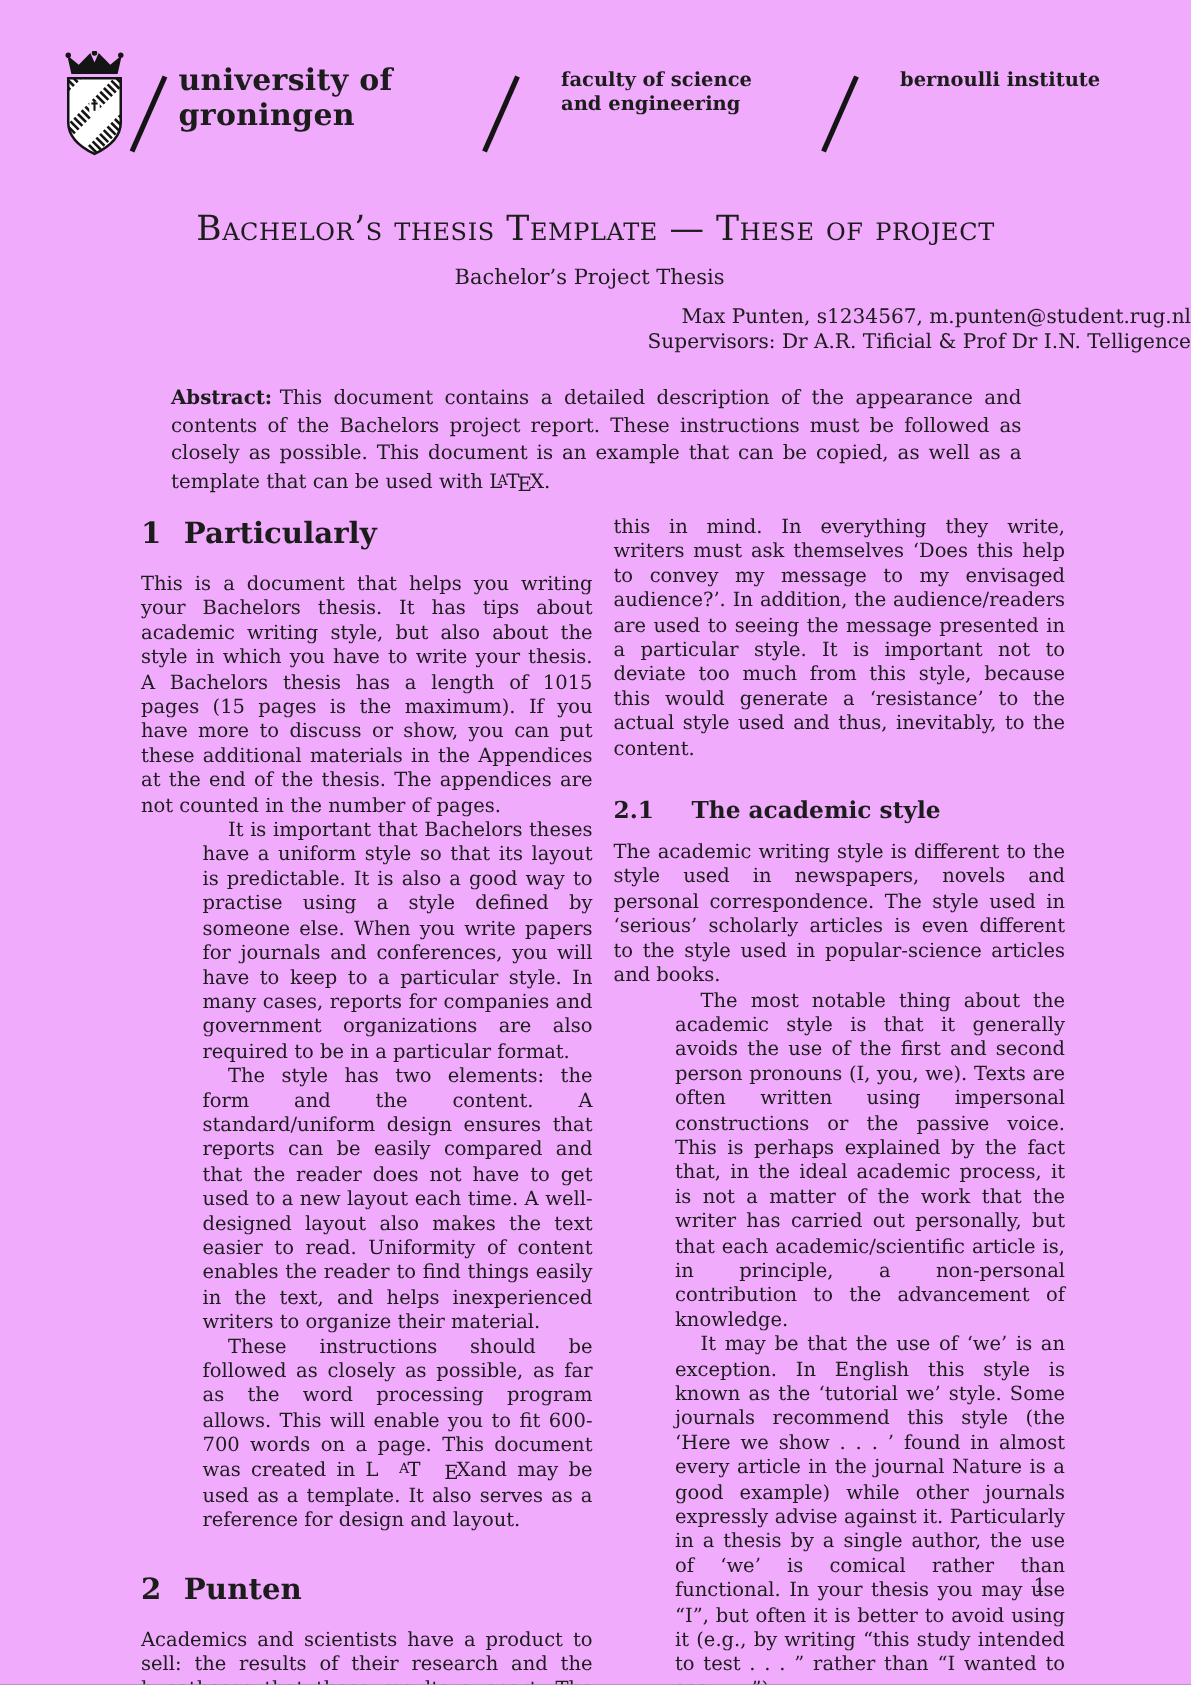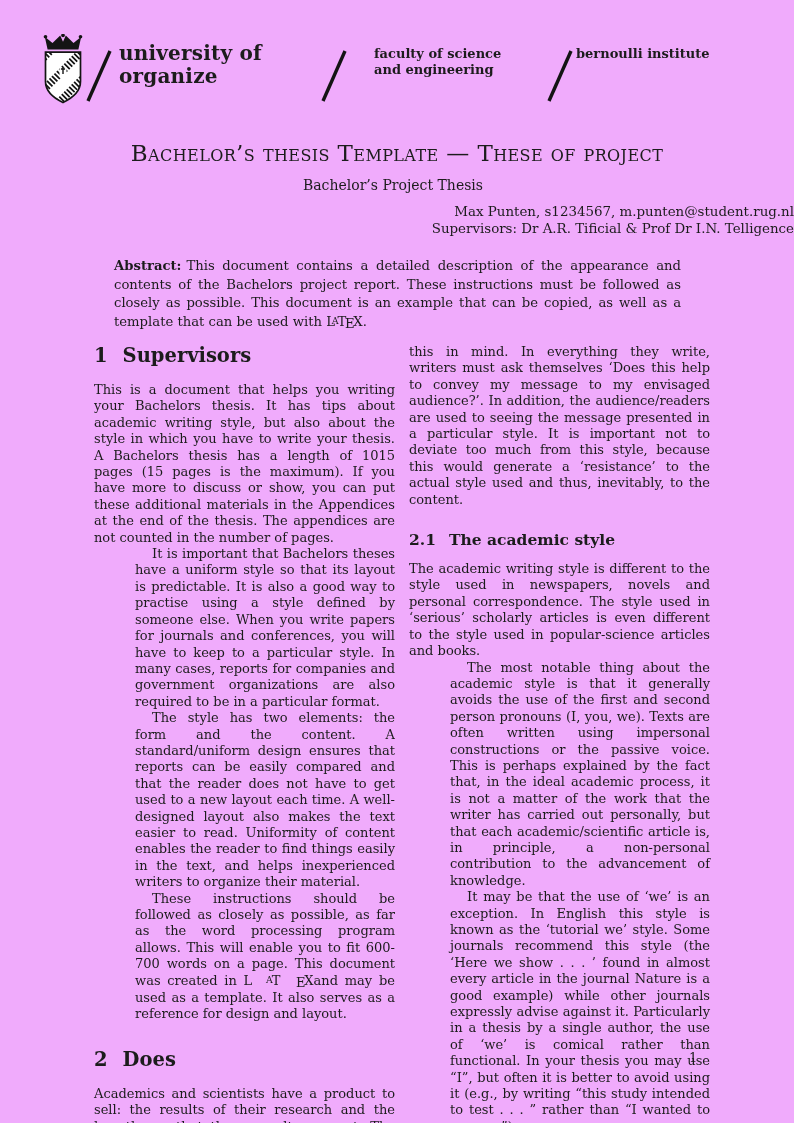--- a/index.html
+++ b/index.html
@@ -14,38 +14,38 @@
   }
   
   .crest{position:absolute;left:42px;top:34px;width:42px;height:70px;}
   .slash{position:absolute;width:26px;height:54px;}
   .slash-1{left:86px;top:49px;}
   .slash-2{left:321px;top:49px;}
   .slash-3{left:547px;top:49px;}
   .brand{position:absolute;left:119px;top:42px;font-weight:700;font-size:20px;line-height:23px;letter-spacing:.2px;}
   .subbrand{position:absolute;font-weight:700;font-size:13px;line-height:16px;}
   .faculty{left:374px;top:46px;}
-  .institute{left:576px;top:46px;text-align:right;}
+  .institute{left:600px;top:46px;text-align:right;}
   
   .doc-title{position:absolute;left:0;top:140px;width:794px;text-align:center;
     font-size:23px;font-variant:small-caps;letter-spacing:.4px;font-weight:500;}
   .doc-subtitle{position:absolute;left:0;top:177px;width:786px;text-align:center;font-size:14px;}
   .doc-authors{position:absolute;left:0;top:204px;width:794px;text-align:right;font-size:13.4px;line-height:16.5px;}
   
   .abstract{position:absolute;left:114px;top:257px;width:567px;
     font-size:13.2px;line-height:18.5px;text-align:justify;}
   .abs-label{font-weight:700;margin-right:5px;}
   
   .columns{position:absolute;left:94px;top:344px;width:616px;display:flex;gap:14px;}
   .col{width:301px;}
   h1.sec{font-size:19.5px;font-weight:700;margin:0 0 15px 0;}
   h1.sec.later{margin-top:25px;}
   h2.subsec{font-size:15.5px;font-weight:700;margin:22px 0 12px 0;}
   .secnum{display:inline-block;margin-right:15px;}
-  .subsecnum{display:inline-block;margin-right:13px;}
+  .subsecnum{display:inline-block;margin-right:25px;}
   p.body{margin:0;font-size:13px;line-height:16.4px;text-align:justify;}
   p.body.ind{text-indent:17px;margin-left:41px;}
   
   .latex{white-space:nowrap;}
   .lx-a{display:inline-block;font-size:.72em;position:relative;top:-.21em;margin-left:-.34em;margin-right:-.12em;}
   .lx-e{display:inline-block;position:relative;top:.2em;margin-left:-.1em;margin-right:-.1em;}
   
   .pagenum{position:absolute;left:689px;top:1050px;font-size:13px;}
 </style>
 </head>
@@ -74,21 +74,21 @@
       <path d="M27 50 h6 M30 47 v10" stroke="#141414" stroke-width="2"></path>
     </g>
     <path d="M5 26 h50 v42 q0 18 -25 30 q-25 -12 -25 -30 z" fill="none" stroke="#141414" stroke-width="2.4"></path>
   </svg>
 
   <svg class="slash slash-1" viewBox="0 0 26 54">
       <line x1="2" y1="52" x2="24" y2="2" stroke="#141414" stroke-width="3.4"></line>
     </svg>
   <div class="brand">
     <div>university of</div>
-    <div>organize</div>
+    <div>groningen</div>
   </div>
 
   <svg class="slash slash-2" viewBox="0 0 26 54">
       <line x1="2" y1="52" x2="24" y2="2" stroke="#141414" stroke-width="3.4"></line>
     </svg>
   <div class="subbrand faculty">
     <div>faculty of science</div>
     <div>and engineering</div>
   </div>
 
@@ -104,27 +104,27 @@
     <div>Supervisors: Dr A.R. Tificial &amp; Prof Dr I.N. Telligence</div>
   </div>
 
   <div class="abstract">
     <span class="abs-label">Abstract:</span><span>This document contains a detailed description of the appearance and contents of the Bachelors project report. These instructions must be followed as closely as possible. This document is an example that can be copied, as well as a template that can be used with </span><span class="latex"><span>L</span><span class="lx-a">A</span><span>T</span><span class="lx-e">E</span><span>X</span></span><span>.</span>
   </div>
 
   <div class="columns">
 
     <div class="col">
-      <h1 class="sec"><span class="secnum">1</span><span>Supervisors</span></h1>
+      <h1 class="sec"><span class="secnum">1</span><span>Particularly</span></h1>
       <p class="body">This is a document that helps you writing your Bachelors thesis. It has tips about academic writing style, but also about the style in which you have to write your thesis. A Bachelors thesis has a length of 1015 pages (15 pages is the maximum). If you have more to discuss or show, you can put these additional materials in the Appendices at the end of the thesis. The appendices are not counted in the number of pages.</p>
       <p class="body ind">It is important that Bachelors theses have a uniform style so that its layout is predictable. It is also a good way to practise using a style defined by someone else. When you write papers for journals and conferences, you will have to keep to a particular style. In many cases, reports for companies and government organizations are also required to be in a particular format.</p>
       <p class="body ind">The style has two elements: the form and the content. A standard/uniform design ensures that reports can be easily compared and that the reader does not have to get used to a new layout each time. A well-designed layout also makes the text easier to read. Uniformity of content enables the reader to find things easily in the text, and helps inexperienced writers to organize their material.</p>
       <p class="body ind"><span>These instructions should be followed as closely as possible, as far as the word processing program allows. This will enable you to fit 600-700 words on a page. This document was created in </span><span class="latex"><span>L</span><span class="lx-a">A</span><span>T</span><span class="lx-e">E</span><span>X</span></span><span>and may be used as a template. It also serves as a reference for design and layout.</span></p>
 
-      <h1 class="sec later"><span class="secnum">2</span><span>Does</span></h1>
+      <h1 class="sec later"><span class="secnum">2</span><span>Punten</span></h1>
       <p class="body">Academics and scientists have a product to sell: the results of their research and the hypotheses that those results support. The readers to whom the product is offered are extremely critical and knowledgeable on the subject concerned. Academic and scientific texts must therefore be written with</p>
     </div>
 
     <div class="col">
       <p class="body">this in mind. In everything they write, writers must ask themselves ‘Does this help to convey my message to my envisaged audience?’. In addition, the audience/readers are used to seeing the message presented in a particular style. It is important not to deviate too much from this style, because this would generate a ‘resistance’ to the actual style used and thus, inevitably, to the content.</p>
 
       <h2 class="subsec"><span class="subsecnum">2.1</span><span>The academic style</span></h2>
       <p class="body">The academic writing style is different to the style used in newspapers, novels and personal correspondence. The style used in ‘serious’ scholarly articles is even different to the style used in popular-science articles and books.</p>
       <p class="body ind">The most notable thing about the academic style is that it generally avoids the use of the first and second person pronouns (I, you, we). Texts are often written using impersonal constructions or the passive voice. This is perhaps explained by the fact that, in the ideal academic process, it is not a matter of the work that the writer has carried out personally, but that each academic/scientific article is, in principle, a non-personal contribution to the advancement of knowledge.</p>
       <p class="body ind">It may be that the use of ‘we’ is an exception. In English this style is known as the ‘tutorial we’ style. Some journals recommend this style (the ‘Here we show . . . ’ found in almost every article in the journal Nature is a good example) while other journals expressly advise against it. Particularly in a thesis by a single author, the use of ‘we’ is comical rather than functional. In your thesis you may use “I”, but often it is better to avoid using it (e.g., by writing “this study intended to test . . . ” rather than “I wanted to see . . . ”)</p>

